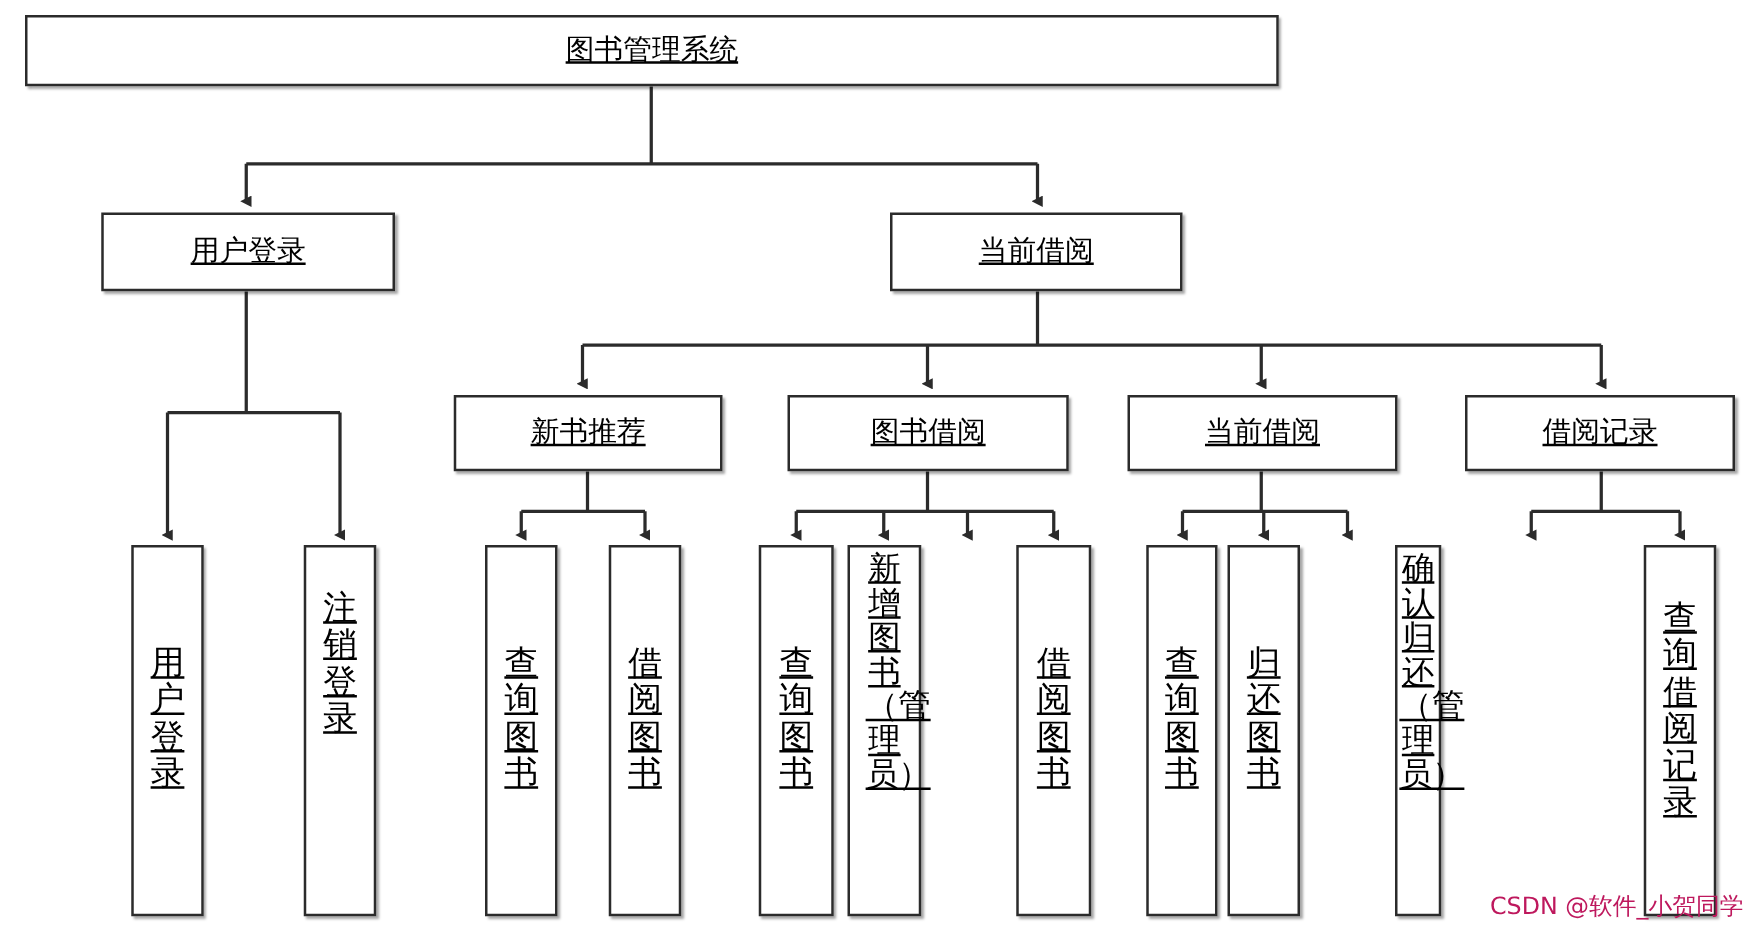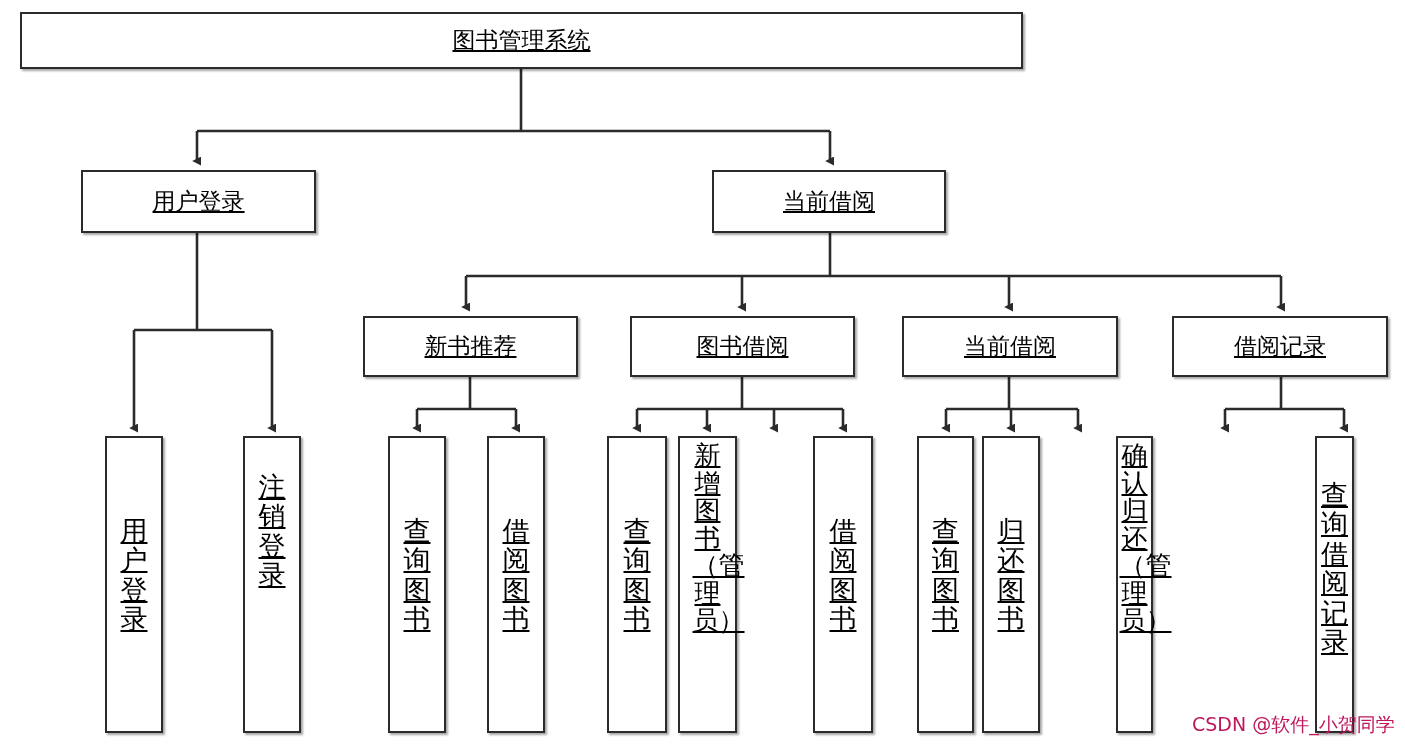--- a/index.html
+++ b/index.html
@@ -182,19 +182,19 @@
   <div class="node vert" style="left:917px; top:436px; width:57px; height:297px; padding-top:78px;">
     <span class="label">查询图书</span>
   </div>
   <div class="node vert" style="left:982px; top:436px; width:58px; height:297px; padding-top:78px;">
     <span class="label">归还图书</span>
   </div>
   <div class="node vert tall" style="left:1100px; top:436px; width:37px; height:297px; padding-top:4px;margin-left:16px;">
     <span class="label">确认归还（管理员）</span>
   </div>
 
-  <div class="node vert" style="left:1315px; top:436px; width:39px; height:297px; padding-top:42px;justify-content:center;">
+  <div class="node vert" style="left:1315px; top:436px; width:58px; height:297px; padding-top:42px;justify-content:center;">
     <span class="label">查询借阅记录</span>
   </div>
 
   <div id="watermark">CSDN @软件_小贺同学</div>
 
 </div>
 
 </body></html>

